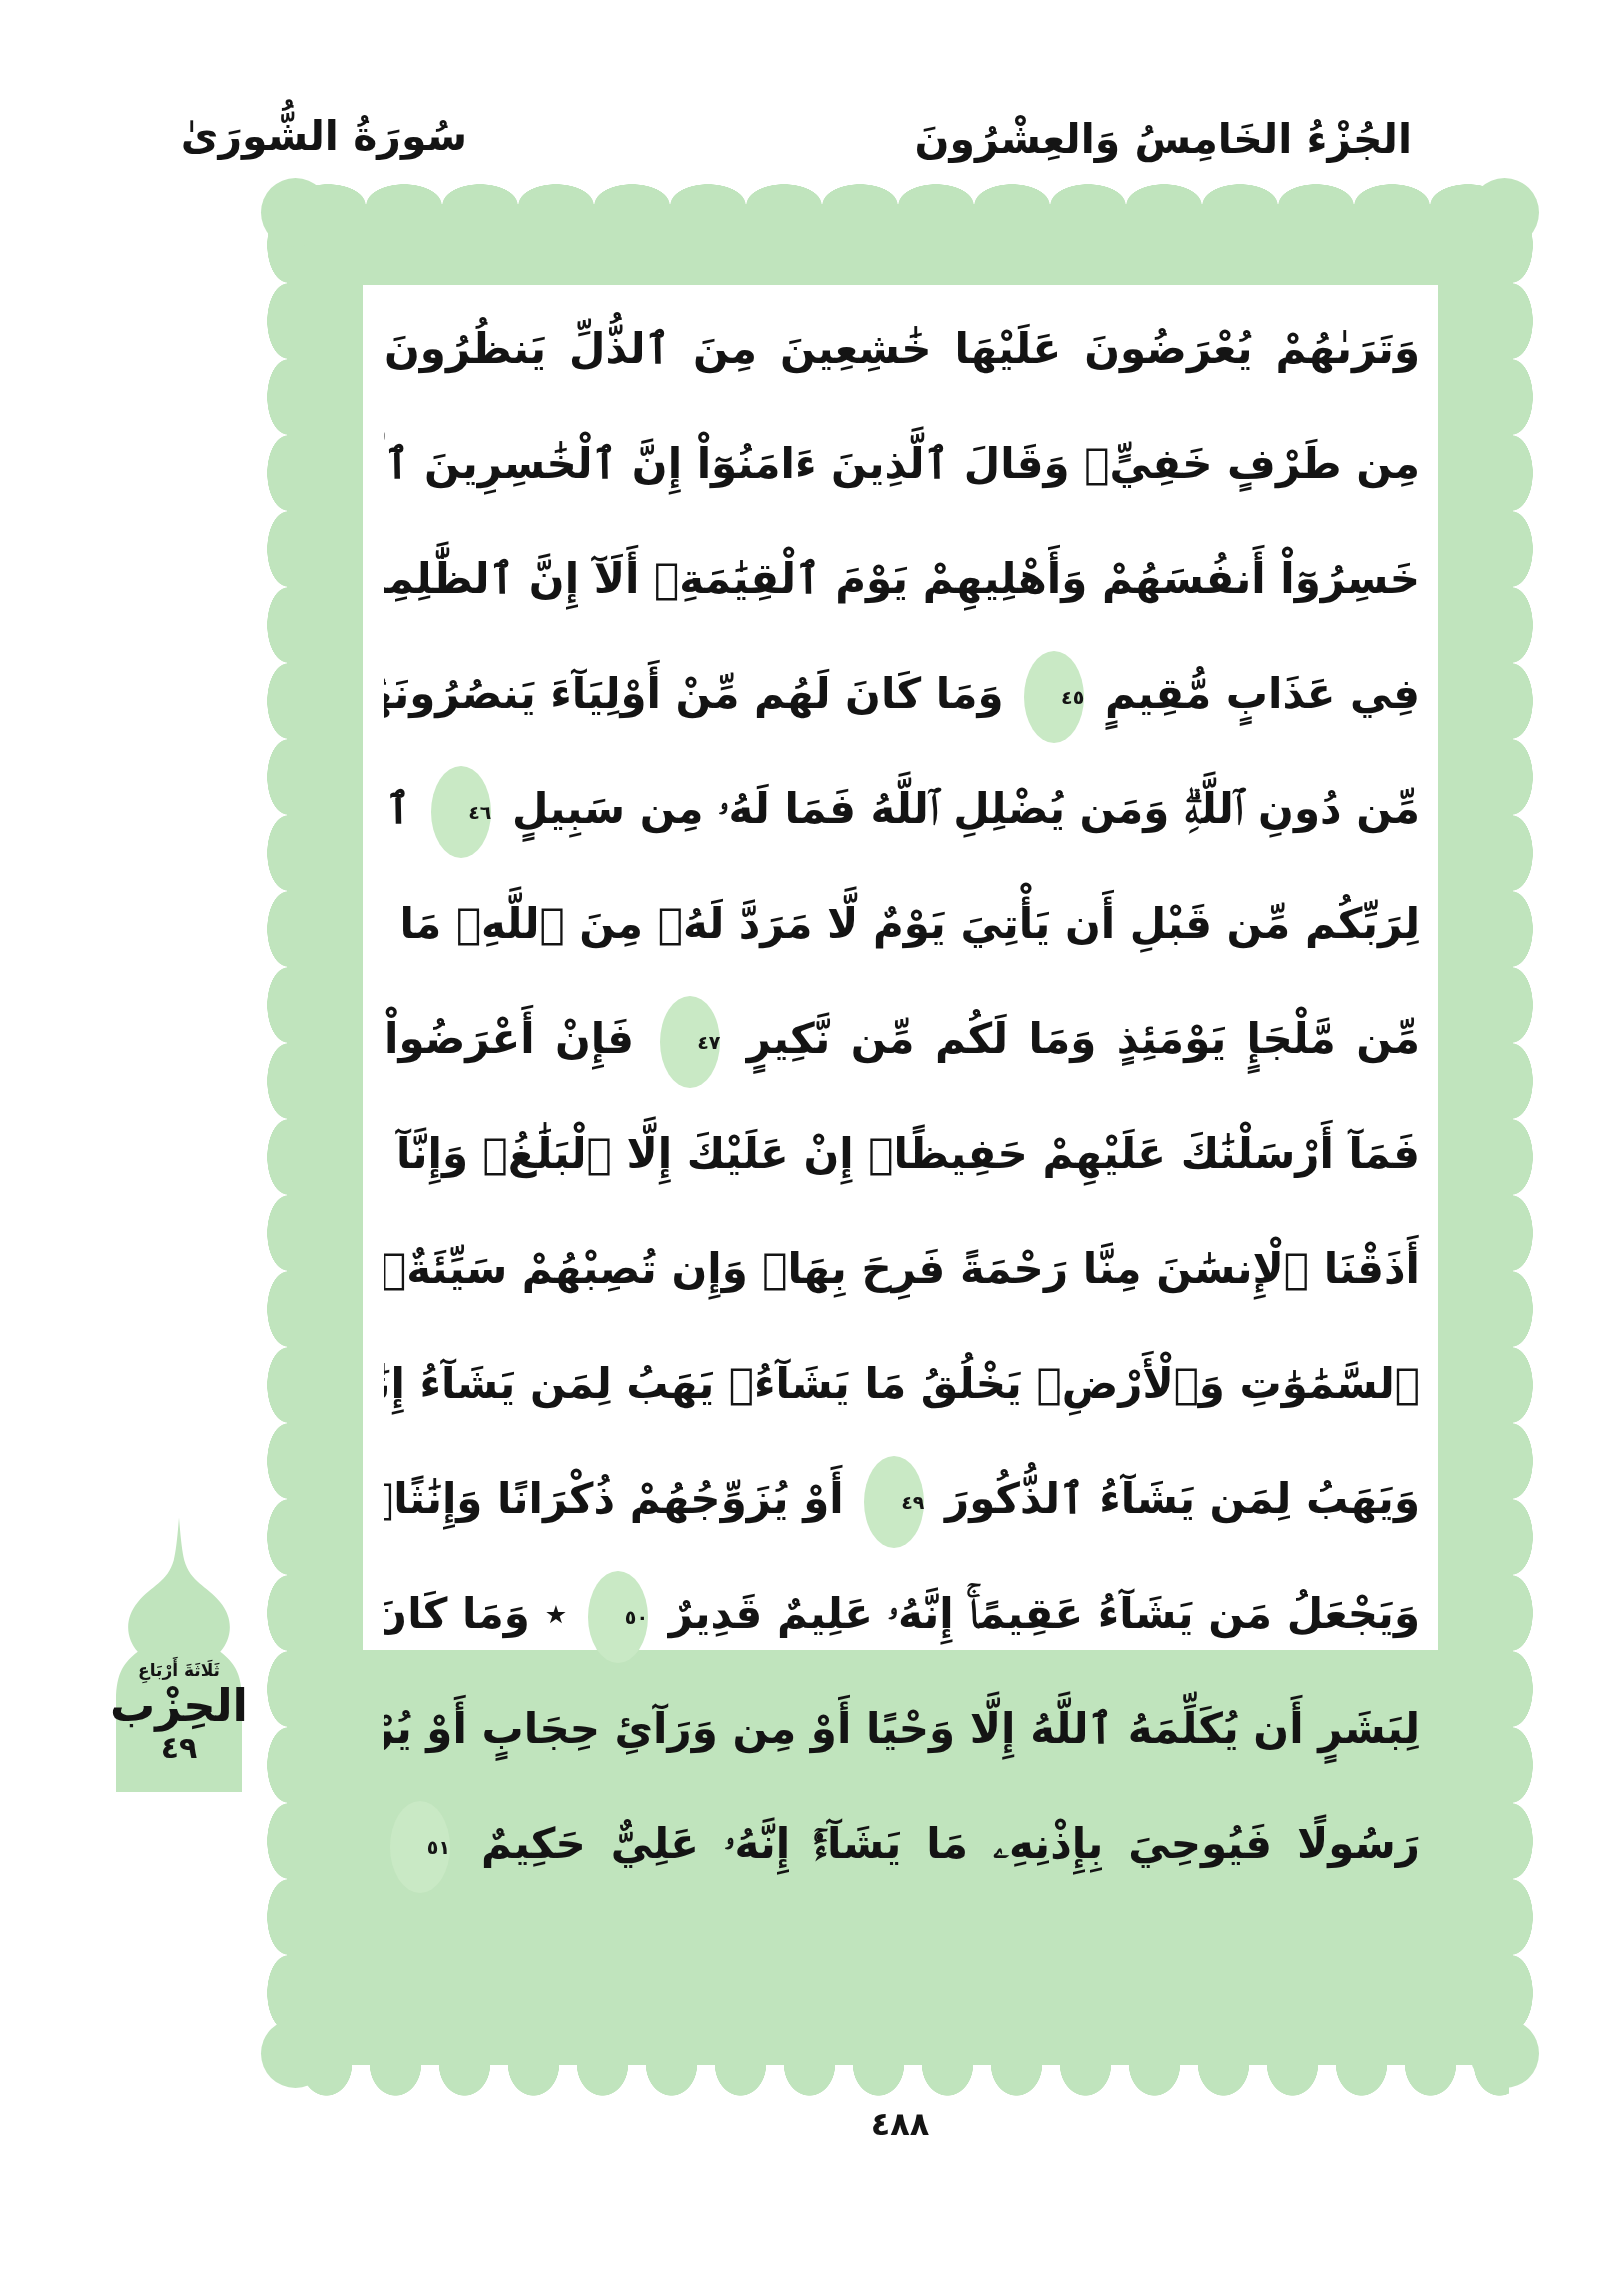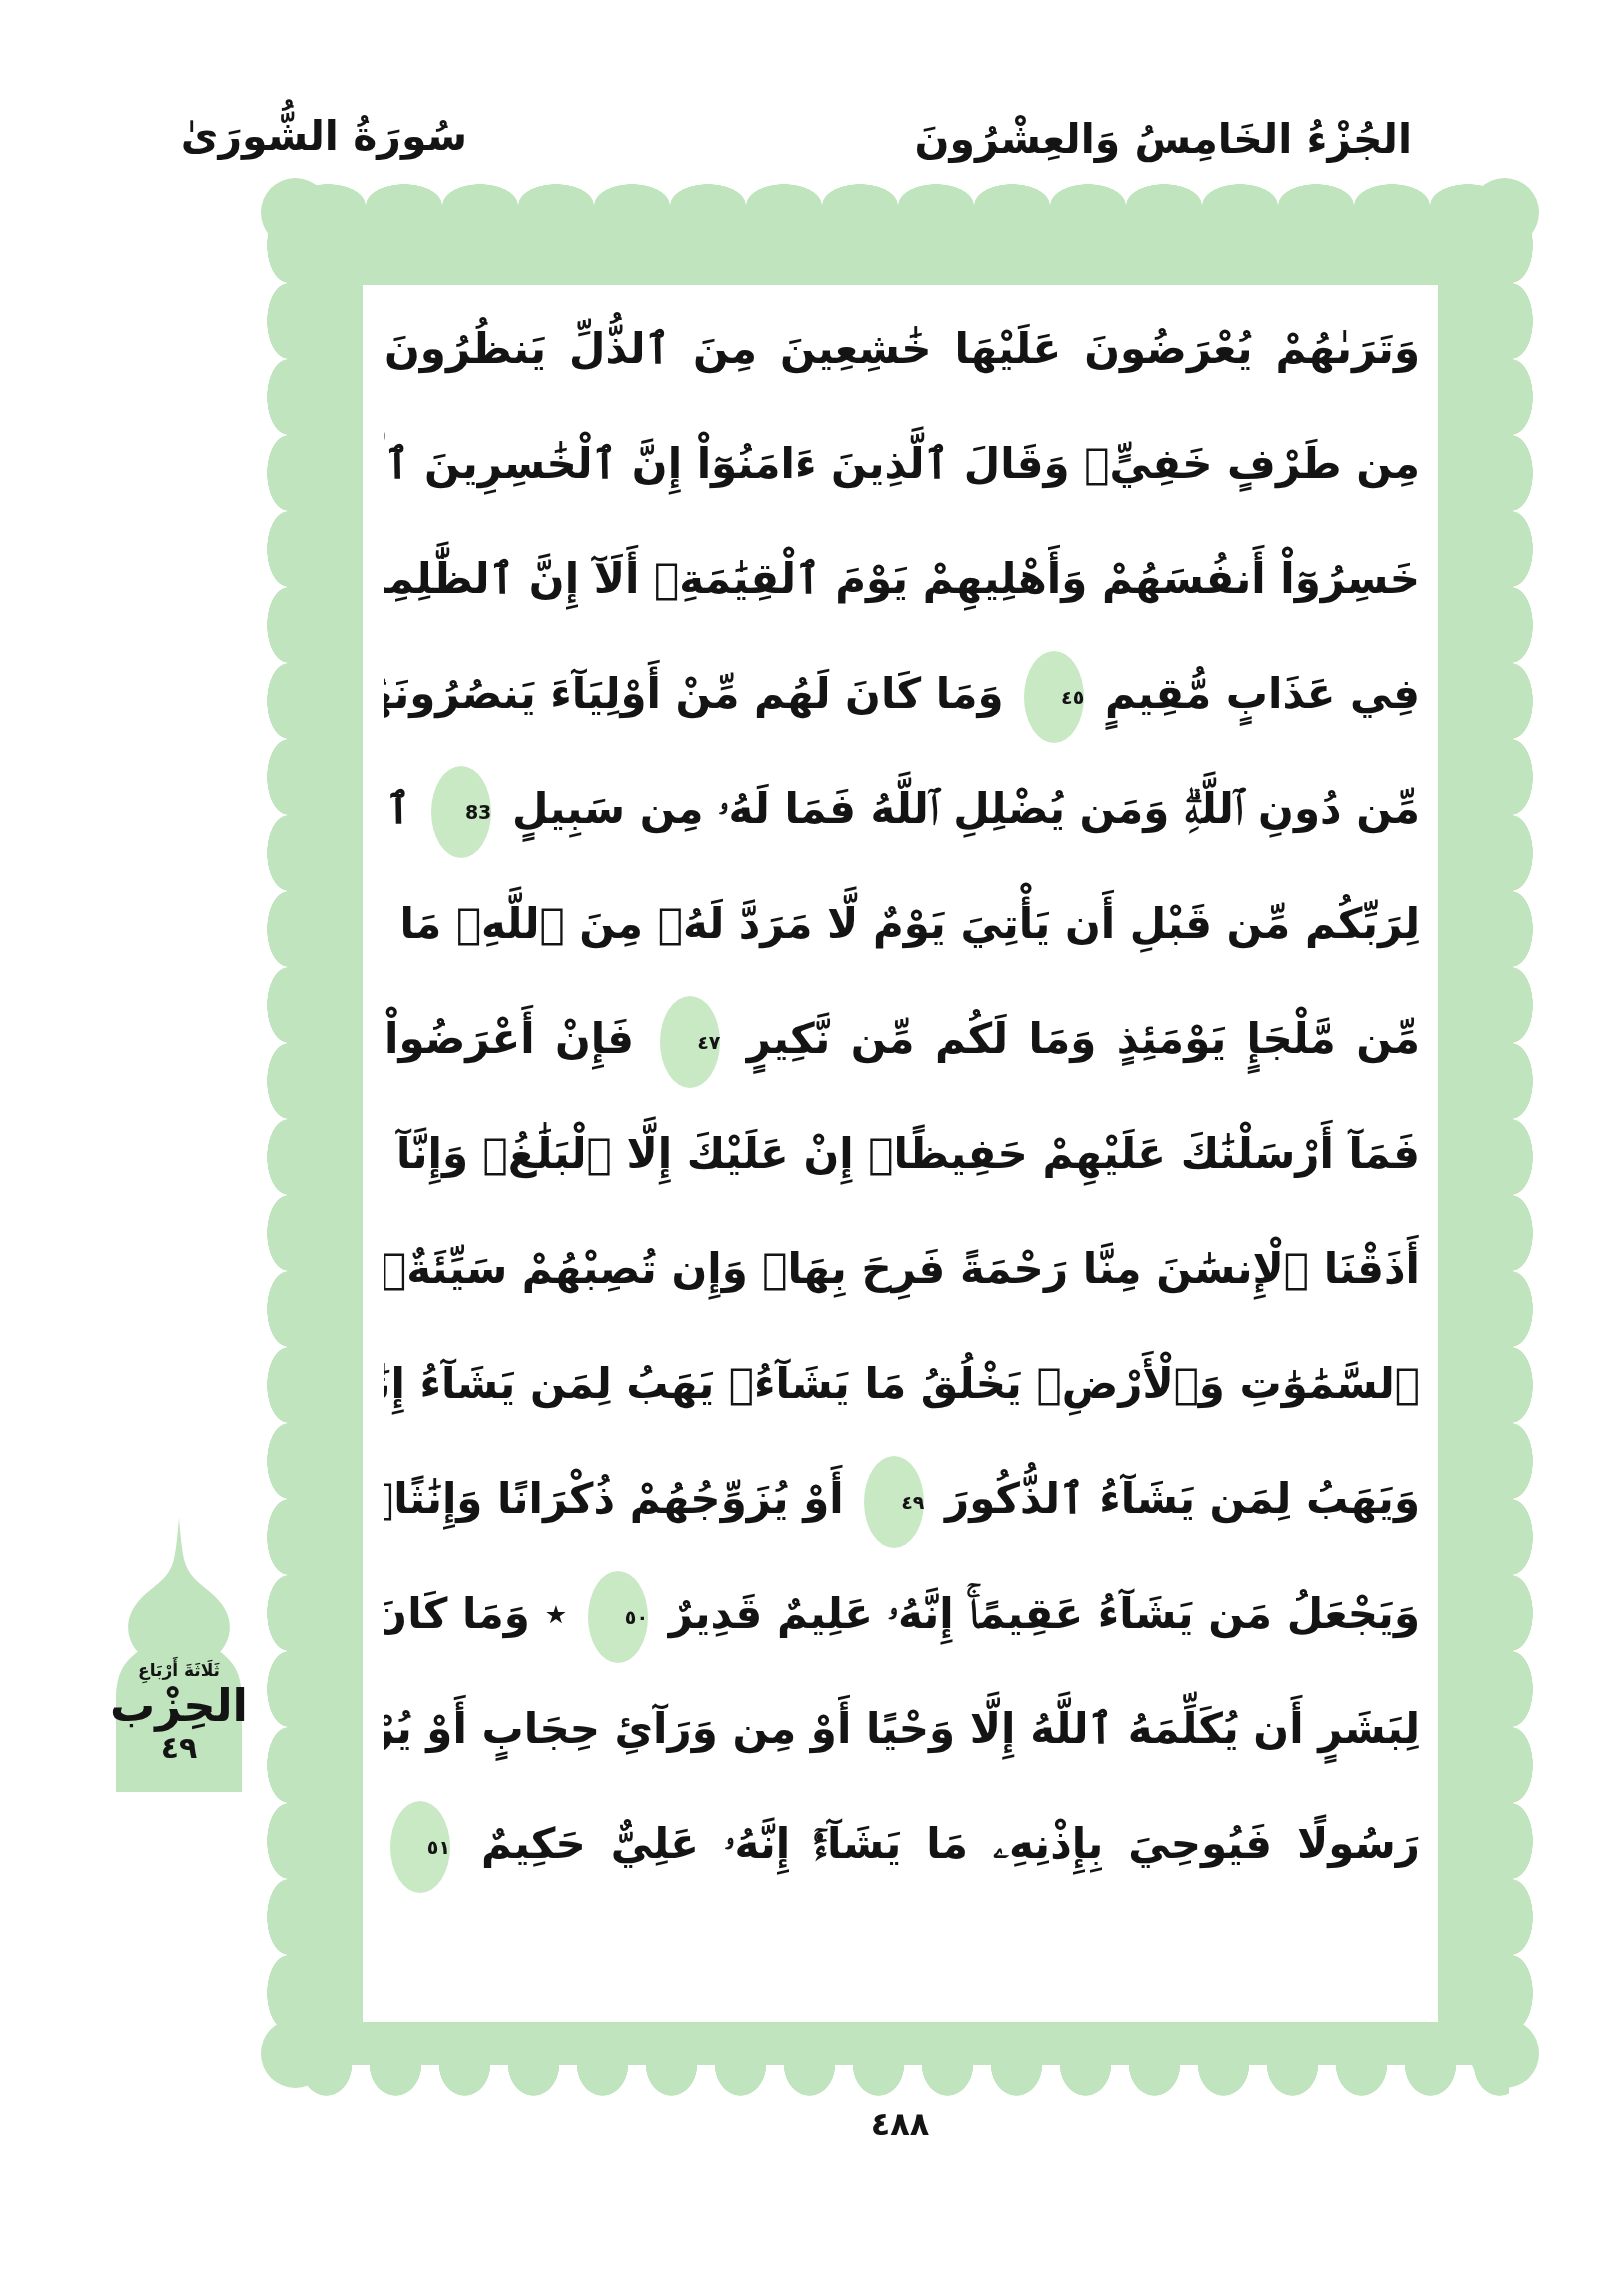--- a/index.html
+++ b/index.html
@@ -22,21 +22,21 @@
   .scallop-right{position:absolute;top:3px;bottom:3px;right:-21px;width:22px;
     background-image:radial-gradient(ellipse 21px 38px at 0% 50%,var(--green) 98%,transparent 100%);
     background-size:22px 76px;background-repeat:repeat-y;background-position:left top;}
   .drops-bottom{position:absolute;left:4.5px;right:4.5px;bottom:-32px;height:33px;
     background-image:radial-gradient(ellipse 26px 32px at 50% 0%,var(--green) 98%,transparent 100%);
     background-size:69px 33px;background-repeat:repeat-x;background-position:left top;}
   .corner{position:absolute;width:69px;height:69px;border-radius:50%;background:var(--green);}
   .corner.tl{left:-26px;top:-26px;} .corner.tr{right:-26px;top:-26px;}
   .corner.bl{left:-26px;bottom:-22.7px;} .corner.br{right:-26px;bottom:-22.7px;}
   
-  .inner{position:absolute;left:76px;top:81px;width:1075px;height:1737px;background:#ffffff;}
+  .inner{position:absolute;left:76px;top:81px;width:1075px;height:1365px;background:#ffffff;}
   .text-block{position:absolute;left:21px;right:18px;top:6px;bottom:6px;direction:rtl;}
   .line{
     height:115px;line-height:115px;font-size:42px;font-weight:bold;
     direction:rtl;text-align:justify;text-align-last:justify;
     white-space:nowrap;overflow:hidden;letter-spacing:0;
   }
   .ayah-marker{
     display:inline-block;width:60px;height:92px;border-radius:50%;
     background:var(--marker-green);color:var(--ink,#141414);
     font-size:19px;font-weight:bold;line-height:92px;text-align:center;
@@ -68,21 +68,21 @@
   <div class="corner tr"></div>
   <div class="corner bl"></div>
   <div class="corner br"></div>
 
   <div class="inner">
     <div class="text-block" id="quran-lines">
         <div class="line"><span>وَتَرَىٰهُمْ يُعْرَضُونَ عَلَيْهَا خَٰشِعِينَ مِنَ ٱلذُّلِّ يَنظُرُونَ</span> </div>
         <div class="line"><span>مِن طَرْفٍ خَفِيٍّۗ وَقَالَ ٱلَّذِينَ ءَامَنُوٓاْ إِنَّ ٱلْخَٰسِرِينَ ٱلَّذِينَ</span> </div>
         <div class="line"><span>خَسِرُوٓاْ أَنفُسَهُمْ وَأَهْلِيهِمْ يَوْمَ ٱلْقِيَٰمَةِۗ أَلَآ إِنَّ ٱلظَّٰلِمِينَ</span> </div>
         <div class="line"><span>فِي عَذَابٍ مُّقِيمٍ</span> <span class="ayah-marker">٤٥</span> <span>وَمَا كَانَ لَهُم مِّنْ أَوْلِيَآءَ يَنصُرُونَهُم</span> </div>
-        <div class="line"><span>مِّن دُونِ ٱللَّهِۗ وَمَن يُضْلِلِ ٱللَّهُ فَمَا لَهُۥ مِن سَبِيلٍ</span> <span class="ayah-marker">83</span> <span>ٱسْتَجِيبُواْ</span> </div>
+        <div class="line"><span>مِّن دُونِ ٱللَّهِۗ وَمَن يُضْلِلِ ٱللَّهُ فَمَا لَهُۥ مِن سَبِيلٍ</span> <span class="ayah-marker">٤٦</span> <span>ٱسْتَجِيبُواْ</span> </div>
         <div class="line"><span>لِرَبِّكُم مِّن قَبْلِ أَن يَأْتِيَ يَوْمٌ لَّا مَرَدَّ لَهُۥ مِنَ ٱللَّهِۚ مَا لَكُم</span> </div>
         <div class="line"><span>مِّن مَّلْجَإٍ يَوْمَئِذٍ وَمَا لَكُم مِّن نَّكِيرٍ</span> <span class="ayah-marker">٤٧</span> <span>فَإِنْ أَعْرَضُواْ</span> </div>
         <div class="line"><span>فَمَآ أَرْسَلْنَٰكَ عَلَيْهِمْ حَفِيظًاۖ إِنْ عَلَيْكَ إِلَّا ٱلْبَلَٰغُۗ وَإِنَّآ إِذَآ</span> </div>
         <div class="line"><span>أَذَقْنَا ٱلْإِنسَٰنَ مِنَّا رَحْمَةً فَرِحَ بِهَاۖ وَإِن تُصِبْهُمْ سَيِّئَةٌۢ</span> </div>
         <div class="line"><span>ٱلسَّمَٰوَٰتِ وَٱلْأَرْضِۚ يَخْلُقُ مَا يَشَآءُۚ يَهَبُ لِمَن يَشَآءُ إِنَٰثًا</span> </div>
         <div class="line"><span>وَيَهَبُ لِمَن يَشَآءُ ٱلذُّكُورَ</span> <span class="ayah-marker">٤٩</span> <span>أَوْ يُزَوِّجُهُمْ ذُكْرَانًا وَإِنَٰثًاۖ</span> </div>
         <div class="line"><span>وَيَجْعَلُ مَن يَشَآءُ عَقِيمًاۚ إِنَّهُۥ عَلِيمٌ قَدِيرٌ</span> <span class="ayah-marker">٥٠</span> <span>٭ وَمَا كَانَ</span> </div>
         <div class="line"><span>لِبَشَرٍ أَن يُكَلِّمَهُ ٱللَّهُ إِلَّا وَحْيًا أَوْ مِن وَرَآئِ حِجَابٍ أَوْ يُرْسِلَ</span> </div>
         <div class="line"><span>رَسُولًا فَيُوحِيَ بِإِذْنِهِۦ مَا يَشَآءُۚ إِنَّهُۥ عَلِيٌّ حَكِيمٌ</span> <span class="ayah-marker">٥١</span> </div>
       </div>

